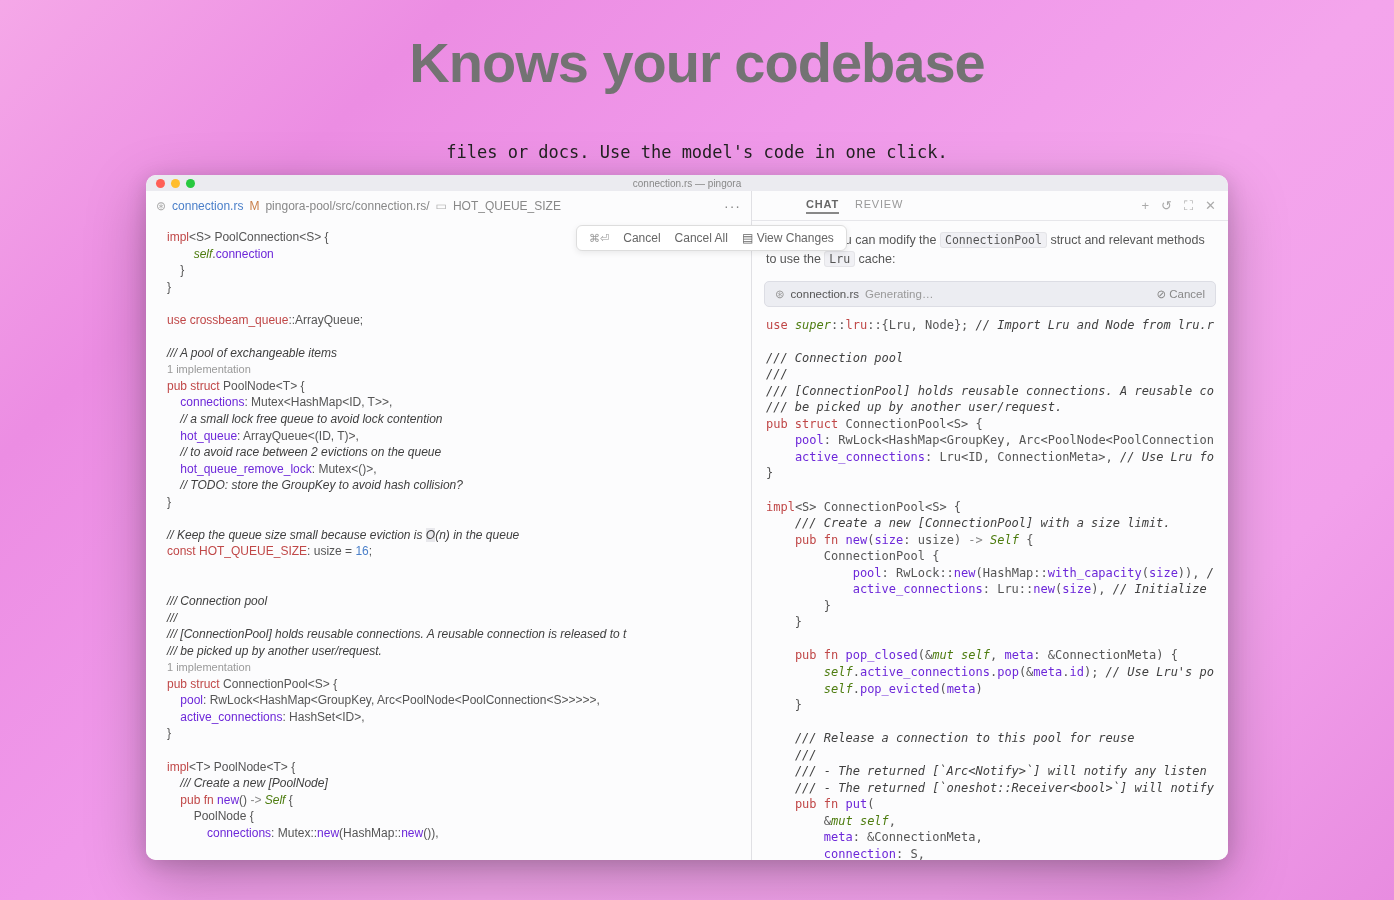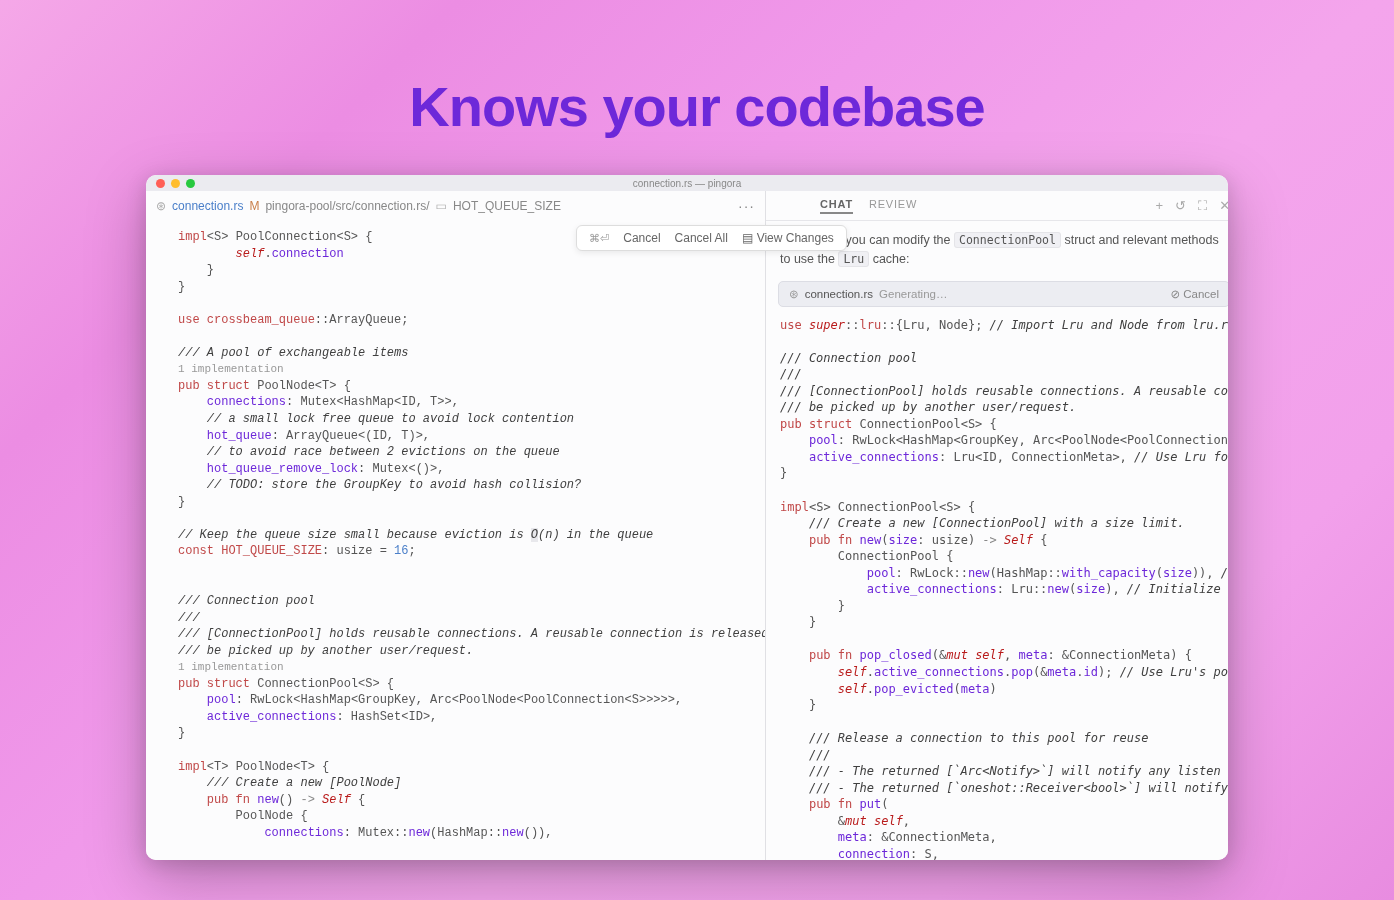--- a/index.html
+++ b/index.html
@@ -13,23 +13,22 @@
 }
 
 .hero {
   text-align: center;
   padding-top: 30px;
 }
 
 .hero-title {
   font-size: 56px;
   font-weight: 700;
-  color: #6d28d9;
+  color: #737373;
   letter-spacing: -1px;
-  margin-top: 44px;
 }
 
 .hero-sub {
   font-family: ui-monospace, "SF Mono", Menlo, monospace;
   font-size: 17px;
   color: #222;
   line-height: 1.7;
   margin-top: 14px;
 }
 
@@ -125,22 +124,22 @@
   color: #666;
   box-shadow: 0 2px 6px rgba(0,0,0,0.08);
   z-index: 5;
 }
 
 .action-bar .kb { color: #999; font-size: 11px; }
 .action-bar .btn { cursor: pointer; }
 
 .code {
   flex: 1;
-  padding: 8px 0 8px 32px;
-  font-family: Liberation Mono, monospace;
+  padding: 8px 0 8px 21px;
+  font-family: Liberation Sans, sans-serif;
   font-size: 12px;
   line-height: 1.38;
   color: #555;
   overflow: hidden;
   white-space: pre;
 }
 
 .chat-pane {
   flex: 1;
   display: flex;
@@ -215,21 +214,21 @@
 }
 
 
 .kw  { color: #c04848; }      
 .ty  { color: #555; }
 .fn  { color: #6d28d9; }      
 .cm  { color: #404040; font-style: italic; }
 .num { color: #4a7fc9; }
 .op  { color: #888; }
 .id  { color: #c04848; }
-.slf { color: #b91c1c; font-style: italic; }
+.slf { color: #4d7c0f; font-style: italic; }
 .hl  { background: #e8e8ec; }
 .meta{ color: #999; font-style: normal; font-size: 11px; }
 </style>
 </head>
 <body>
 
 <div class="hero">
   <div class="hero-title">Knows your codebase</div>
   <div class="hero-sub">
     <br>

